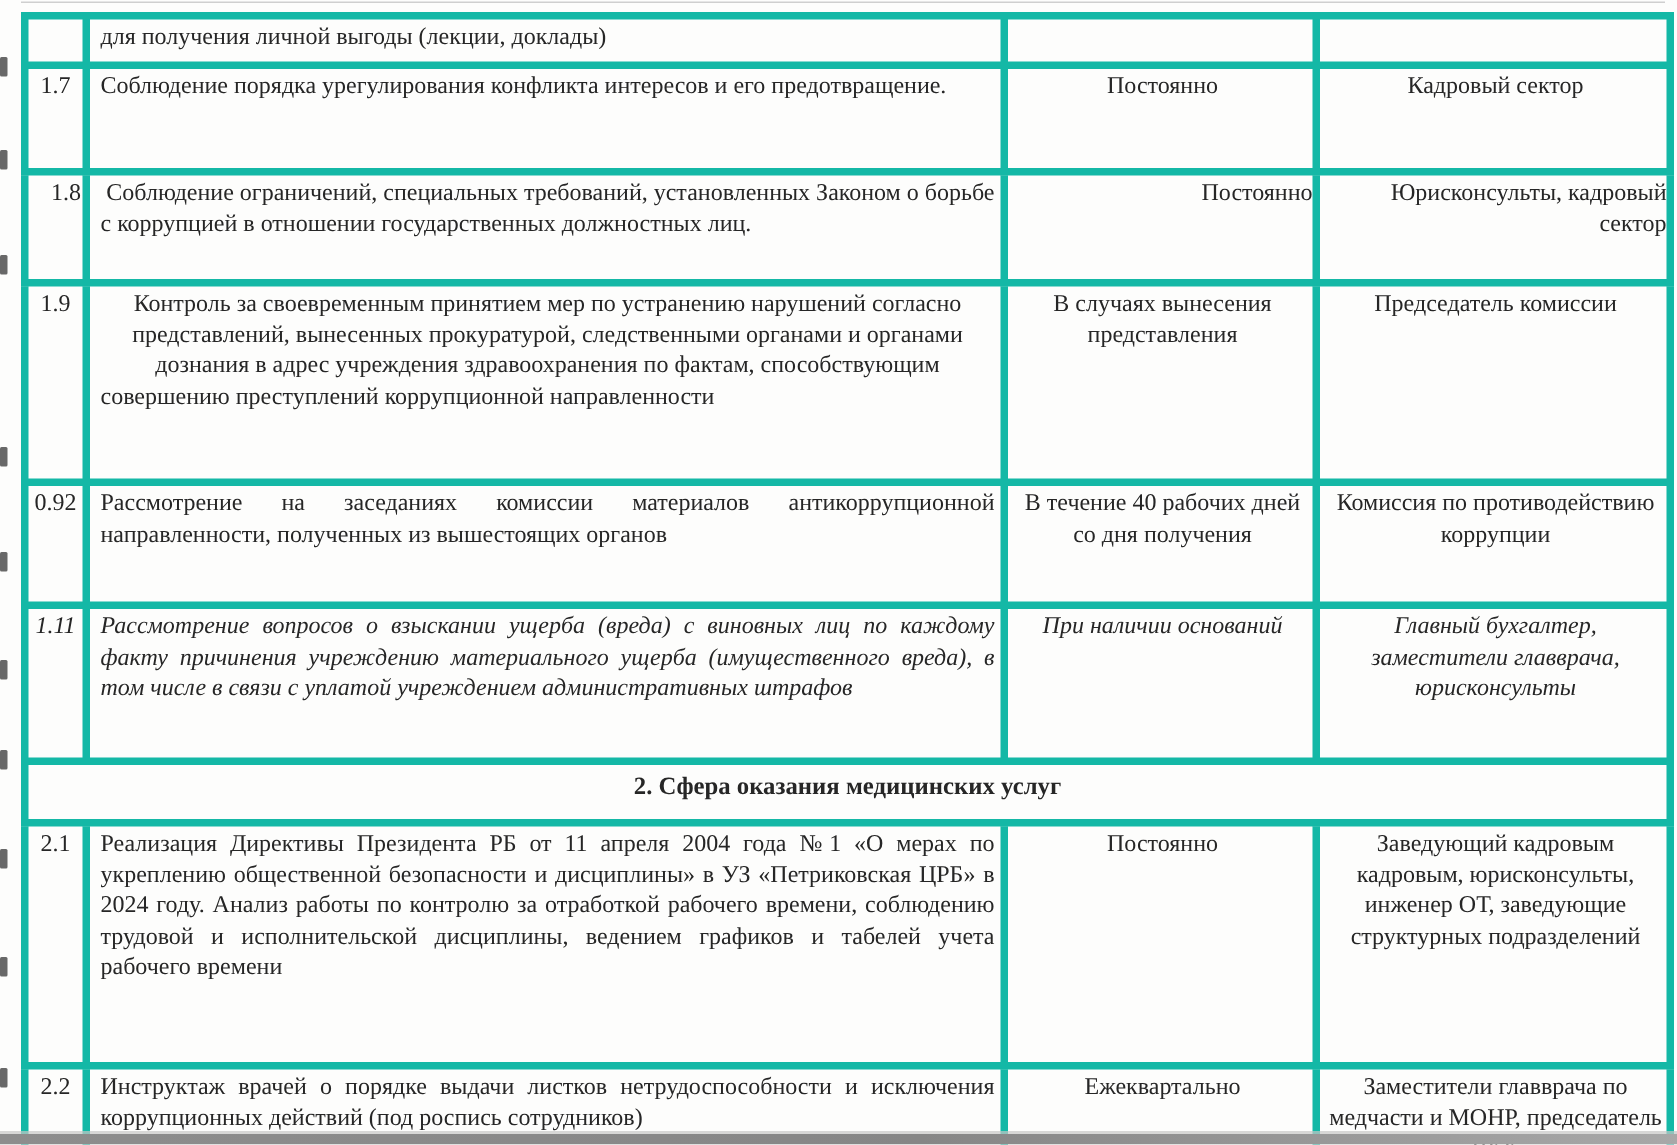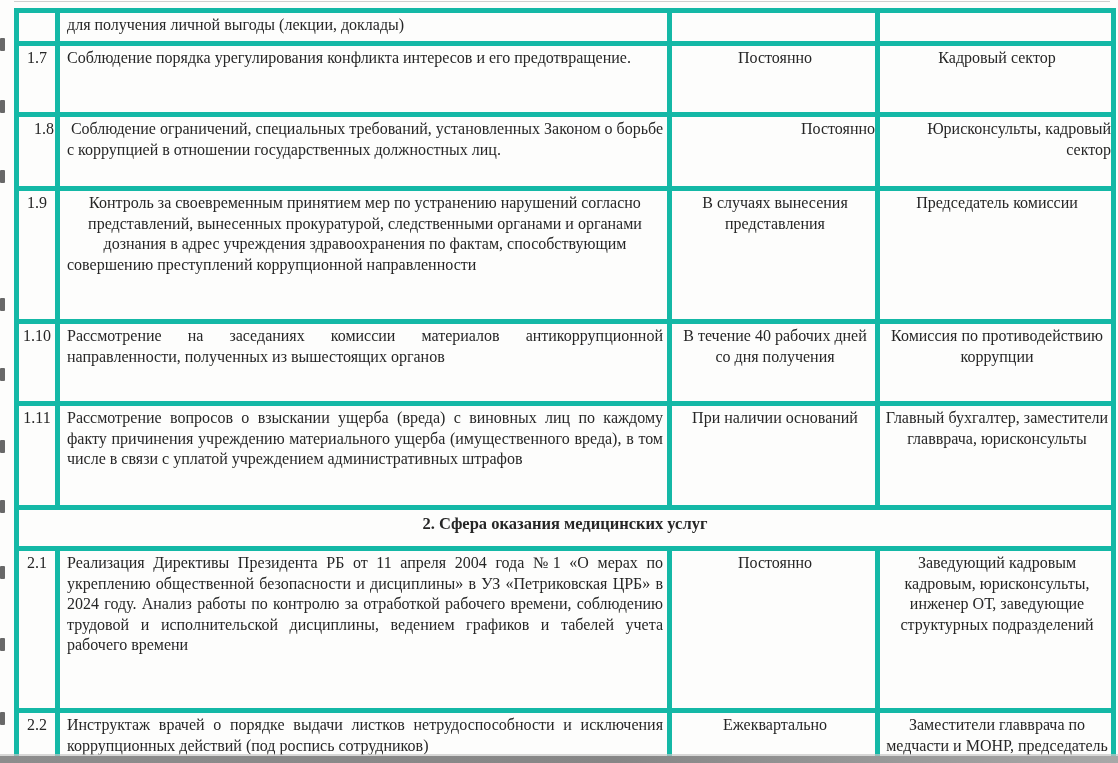--- a/index.html
+++ b/index.html
@@ -29,21 +29,21 @@
     overflow:hidden;
   }
   td.num{text-align:center;padding-left:1px;padding-right:1px;margin-left:32px;}
   td.act{text-align:justify;text-align-last:left;padding-left:7px;padding-right:4px;}
   td.term,td.resp{text-align:center;padding-left:3px;padding-right:0;}
   tr.r0 td{height:24px;}
   tr.r1 td{height:62px;}
   tr.r2 td{height:65px;text-align:right;}
   tr.r3 td{height:124px;text-align:center;}
   tr.r4 td{height:73px;}
-  tr.r5 td{height:95px;}
+  tr.r5 td{height:95px;font-style:italic;}
   tr.sec td{height:30px;text-align:center;font-weight:bold;font-size:16.5px;padding-top:4px;margin-left:37px;}
   tr.r6 td{height:153px;}
   tr.r7 td{height:75px;}
   tr.r8 td{height:60px;}
   .scan-mark{
     position:absolute;left:0;width:5px;height:13px;background:#4d4d4d;border-radius:1px;opacity:.85;
   }
   .bottom-edge{
     position:absolute;left:0;bottom:0;width:1118px;height:7px;
     background:linear-gradient(to right,#8d8d8d 0%,#868686 55%,#a8a8a8 100%);
@@ -83,21 +83,21 @@
       <td class="term">Постоянно</td>
       <td class="resp">Юрисконсульты, кадровый сектор</td>
     </tr>
     <tr class="r3">
       <td class="num">1.9</td>
       <td class="act">Контроль за своевременным принятием мер по устранению нарушений согласно представлений, вынесенных прокуратурой, следственными органами и органами дознания в адрес учреждения здравоохранения по фактам, способствующим совершению преступлений коррупционной направленности</td>
       <td class="term">В случаях вынесения представления</td>
       <td class="resp">Председатель комиссии</td>
     </tr>
     <tr class="r4">
-      <td class="num">1.10</td>
+      <td class="num">0.92</td>
       <td class="act">Рассмотрение на заседаниях комиссии материалов антикоррупционной направленности, полученных из вышестоящих органов</td>
       <td class="term">В течение 40 рабочих дней со дня получения</td>
       <td class="resp">Комиссия по противодействию коррупции</td>
     </tr>
     <tr class="r5">
       <td class="num">1.11</td>
       <td class="act">Рассмотрение вопросов о взыскании ущерба (вреда) с виновных лиц по каждому факту причинения учреждению материального ущерба (имущественного вреда), в том числе в связи с уплатой учреждением административных штрафов</td>
       <td class="term">При наличии оснований</td>
       <td class="resp">Главный бухгалтер, заместители главврача, юрисконсульты</td>
     </tr>

